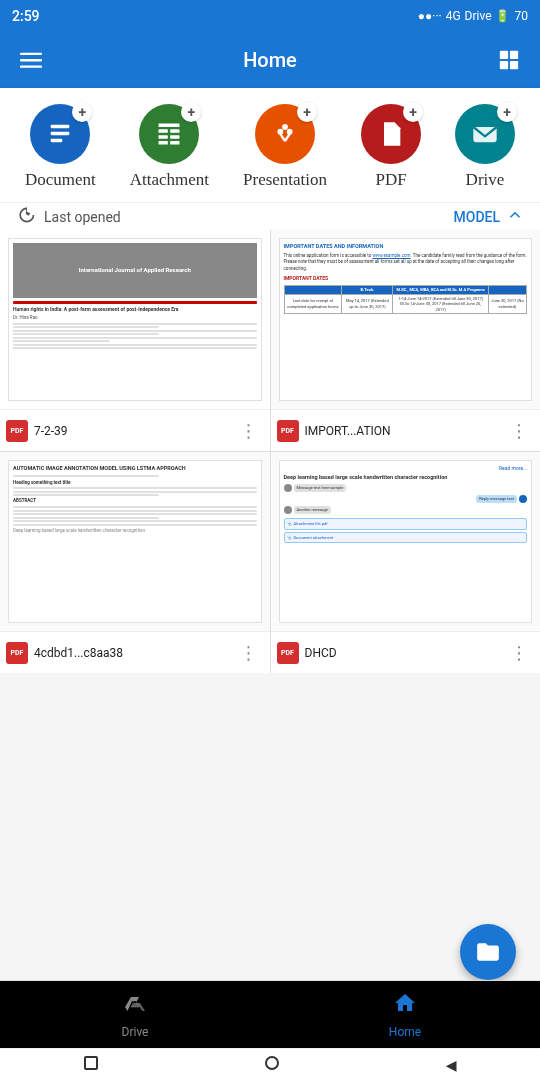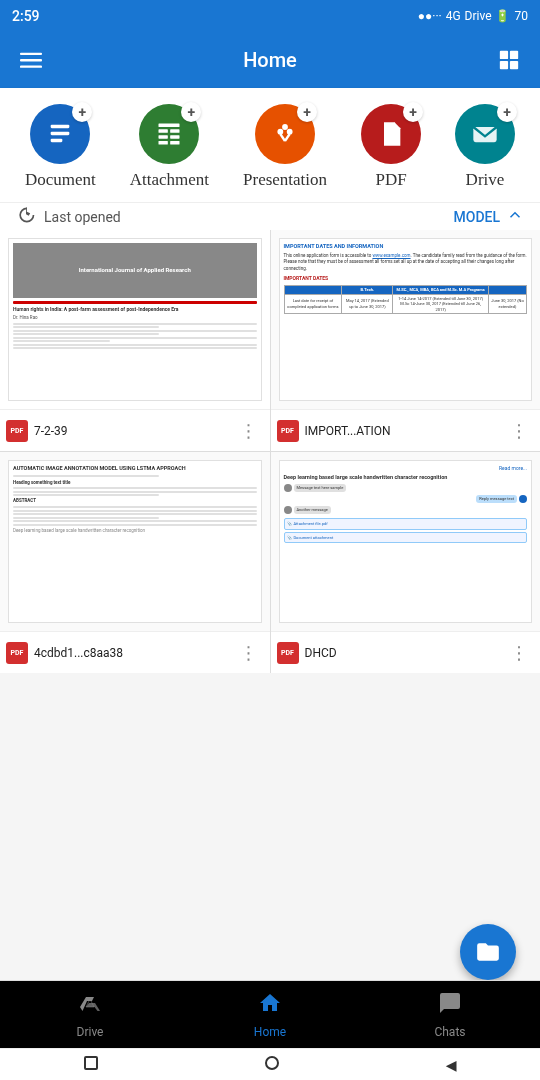--- a/index.html
+++ b/index.html
@@ -610,28 +610,20 @@
     <span class="bottom-nav-label">Drive</span>
   </div>
   <div class="bottom-nav-item active">
     <span class="bottom-nav-icon">
       <svg width="24" height="24" viewBox="0 0 24 24" fill="#1976d2">
           <path d="M10 20v-6h4v6h5v-8h3L12 3 2 12h3v8z"></path>
         </svg>
     </span>
     <span class="bottom-nav-label">Home</span>
   </div>
-  <div class="bottom-nav-item">
-    <span class="bottom-nav-icon">
-      <svg width="24" height="24" viewBox="0 0 24 24" fill="#888">
-          <path d="M20 2H4a2 2 0 0 0-2 2v18l4-4h14a2 2 0 0 0 2-2V4a2 2 0 0 0-2-2z"></path>
-        </svg>
-    </span>
-    <span class="bottom-nav-label">Chats</span>
-  </div>
 </div>
 
 <div class="android-nav">
   <button class="android-nav-btn">
     <span style="display:inline-block;width:14px;height:14px;border:2px solid #333;border-radius:2px;"></span>
   </button>
   <button class="android-nav-btn">
     <span style="display:inline-block;width:14px;height:14px;border:2px solid #333;border-radius:50%;"></span>
   </button>
   <button class="android-nav-btn">

